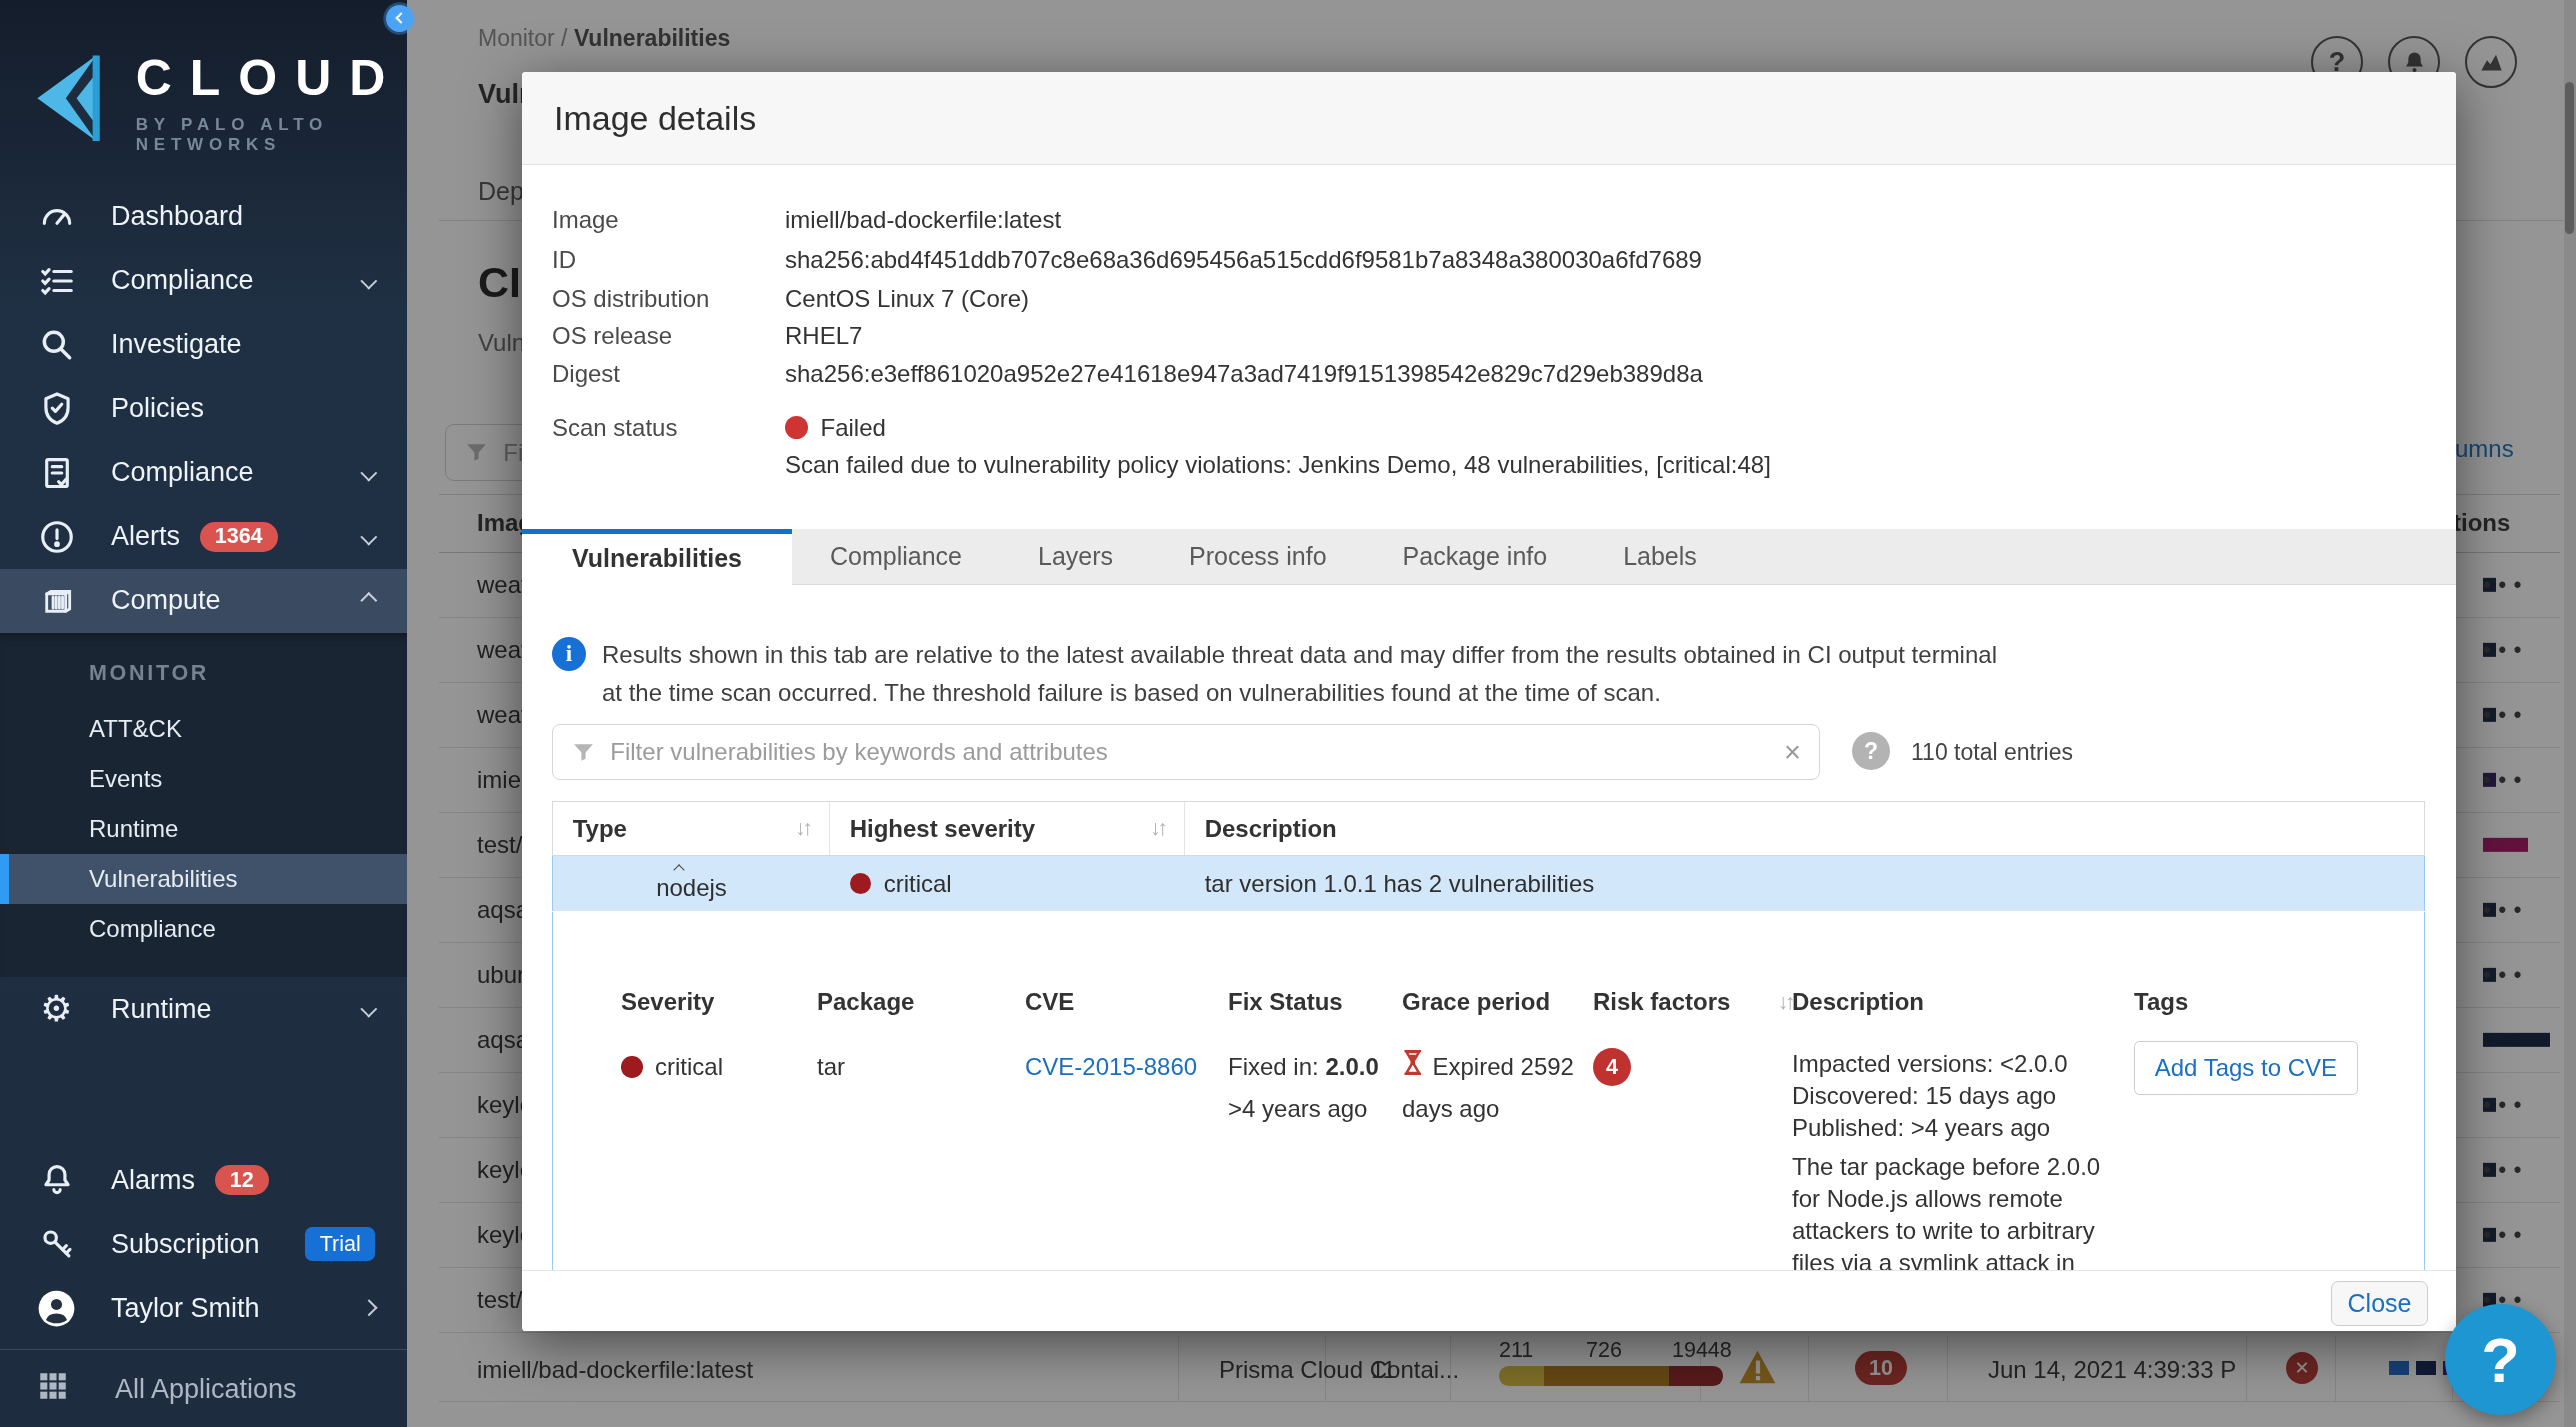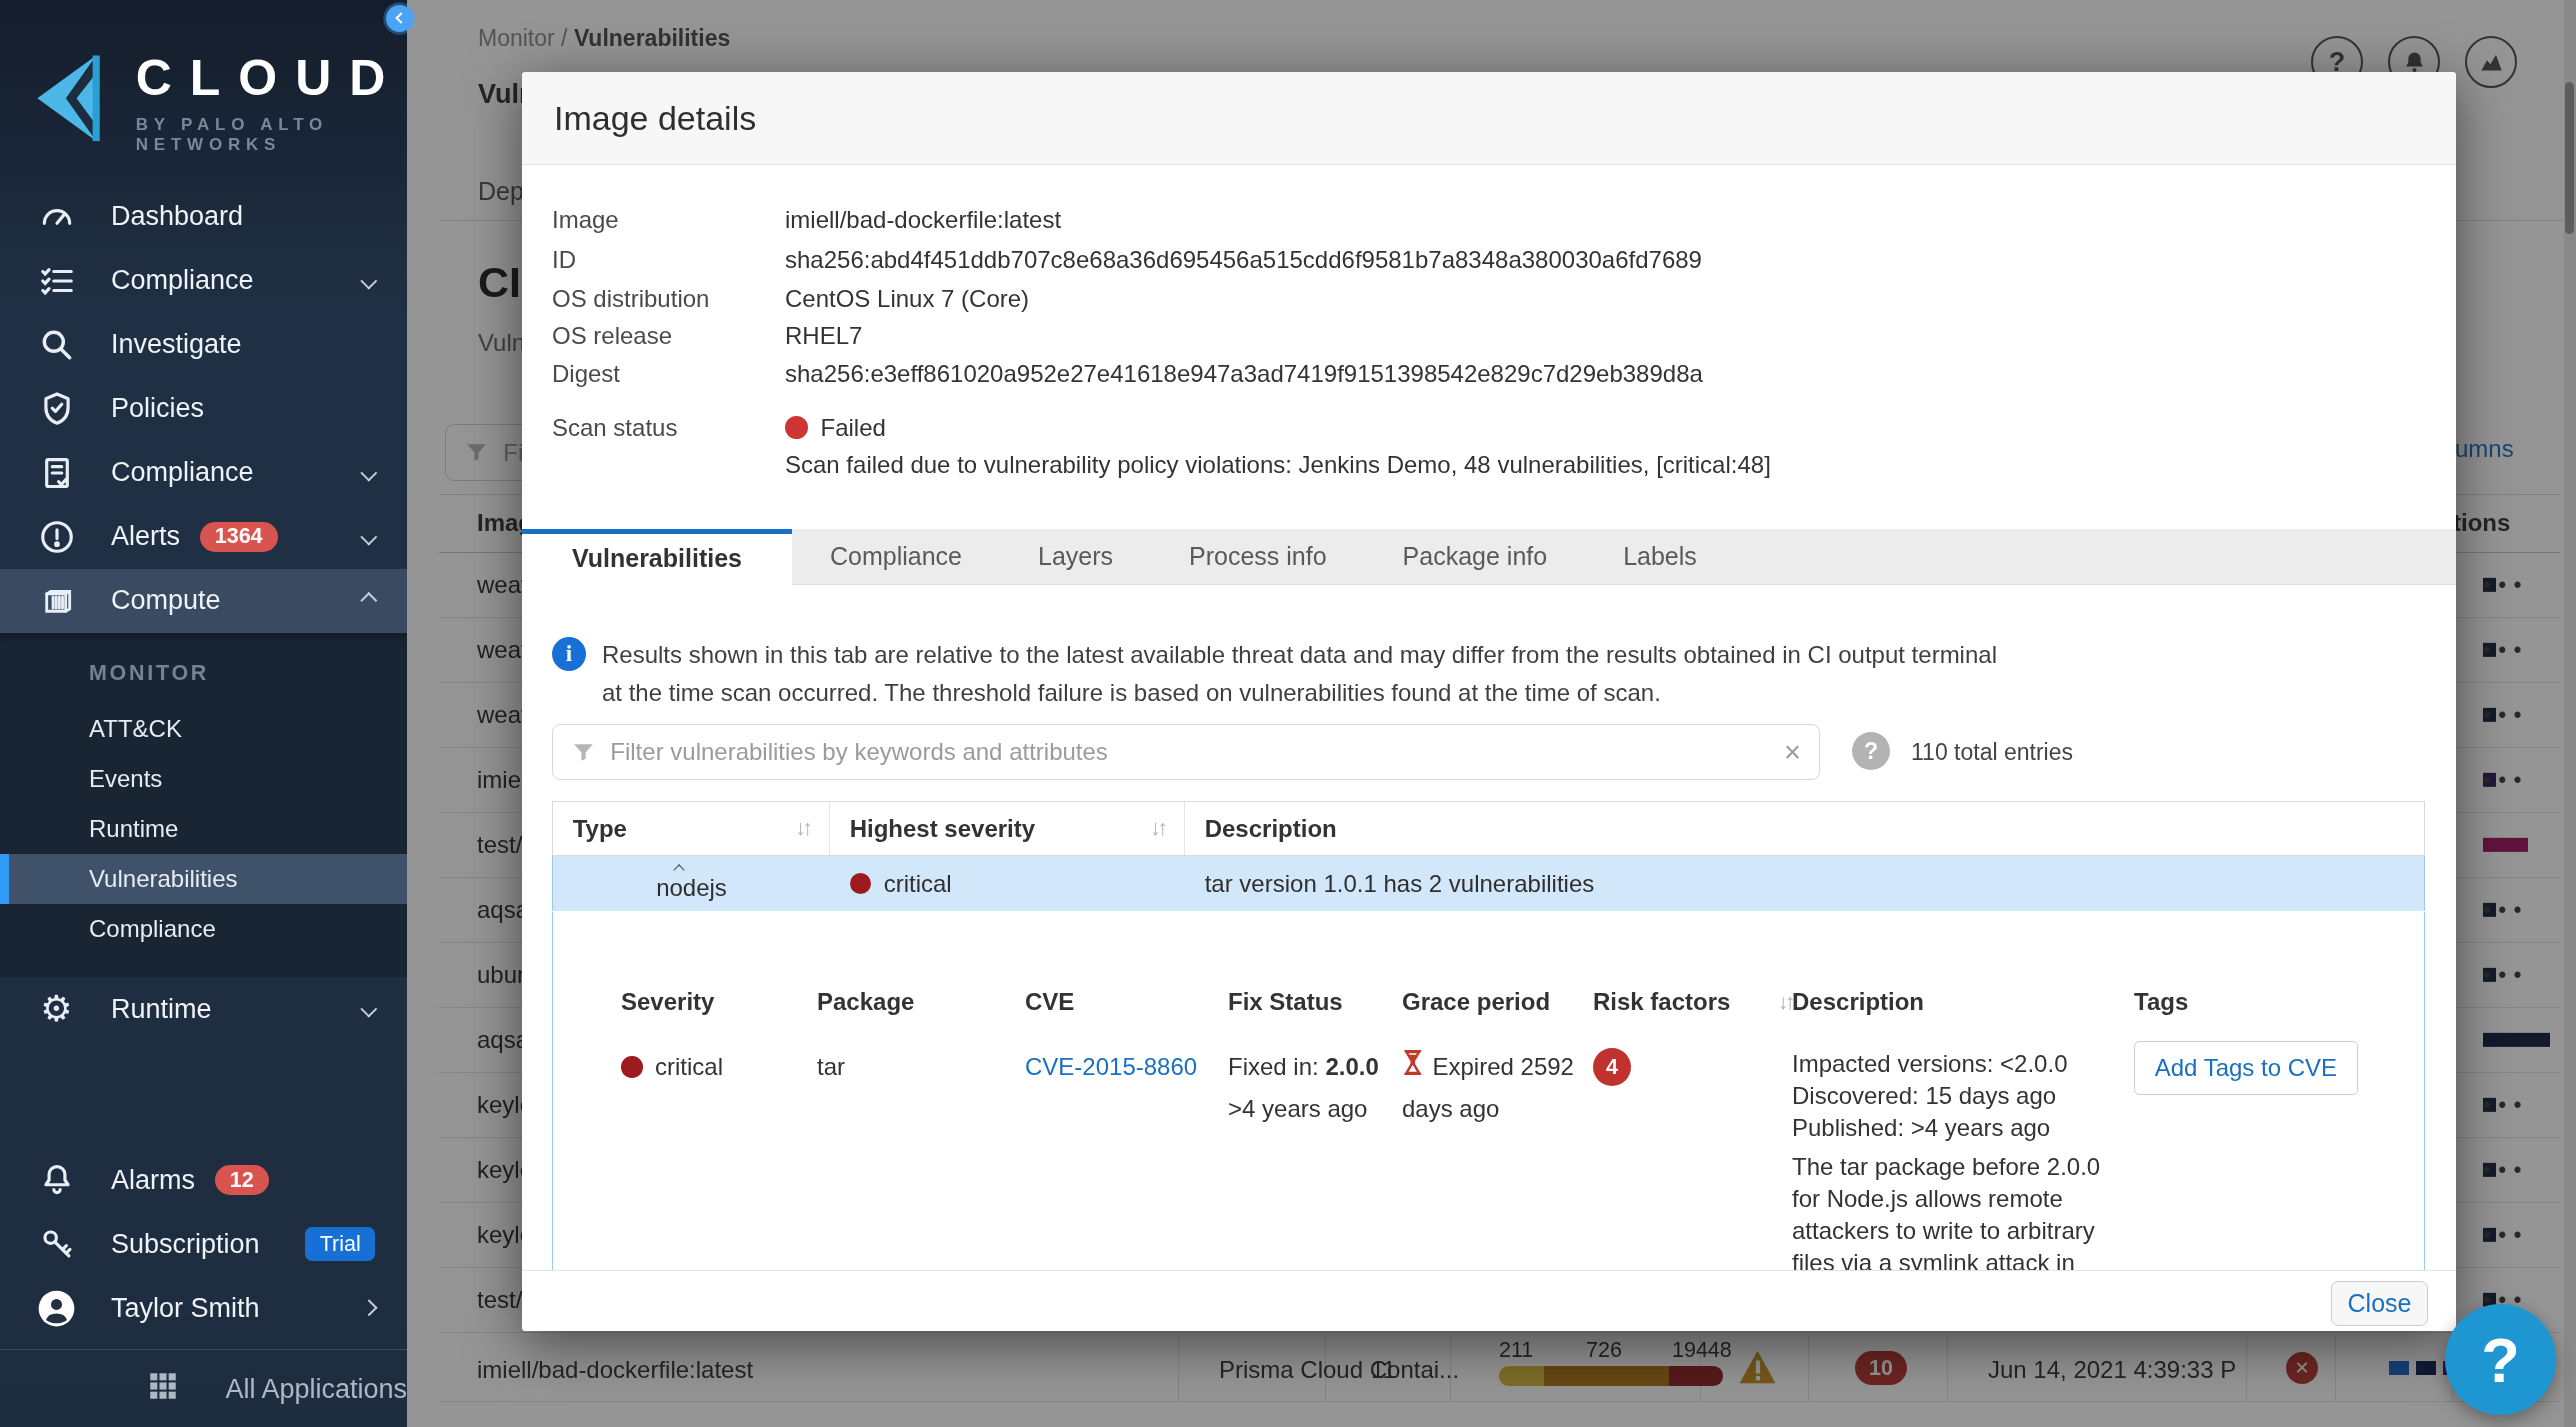--- a/index.html
+++ b/index.html
@@ -36,21 +36,21 @@
     font-size:24px; color:#e6ecf3; cursor:pointer; }
   .sub-item.selected { background:#40516a; border-left:9.8px solid #2f9bf2; padding-left:80px; }
   .sidebar-spacer { flex:1; }
   .chev { display:inline-block; width:11.6px; height:11.6px; border-right:2.7px solid currentColor;
     border-bottom:2.7px solid currentColor; }
   .chev.down { transform:rotate(45deg); }
   .chev.up { transform:rotate(-135deg); }
   .chev.right { transform:rotate(-45deg); }
   .chev.left { transform:rotate(135deg); }
   .all-apps { border-top:1.8px solid rgba(255,255,255,.14); height:79px; color:#aeb8c4;
-    margin-top:9px; padding-left:36px; display:flex; align-items:center; font-size:27px;justify-content:flex-end; }
+    margin-top:9px; padding-left:36px; display:flex; align-items:center; font-size:27px; }
   .all-apps .nicon { margin-right:45px; }
 
   
   .content { position:absolute; left:407px; top:0; width:2169px; height:1428px; background:#fff; }
   .crumb { position:absolute; left:71px; top:25px; font-size:23px; color:#8a8a8a; }
   .crumb b { color:#4c4c4c; font-weight:600; }
   .top-icons { position:absolute; right:59px; top:36px; display:flex; gap:25px; }
   .cicon { width:52px; height:52px; border-radius:50%; border:2.7px solid #4e4e4e; color:#4e4e4e;
     display:flex; align-items:center; justify-content:center; font-size:27px; font-weight:bold; }
   .bg-title { position:absolute; left:71px; top:79px; font-size:27px; font-weight:600; color:#333; }

